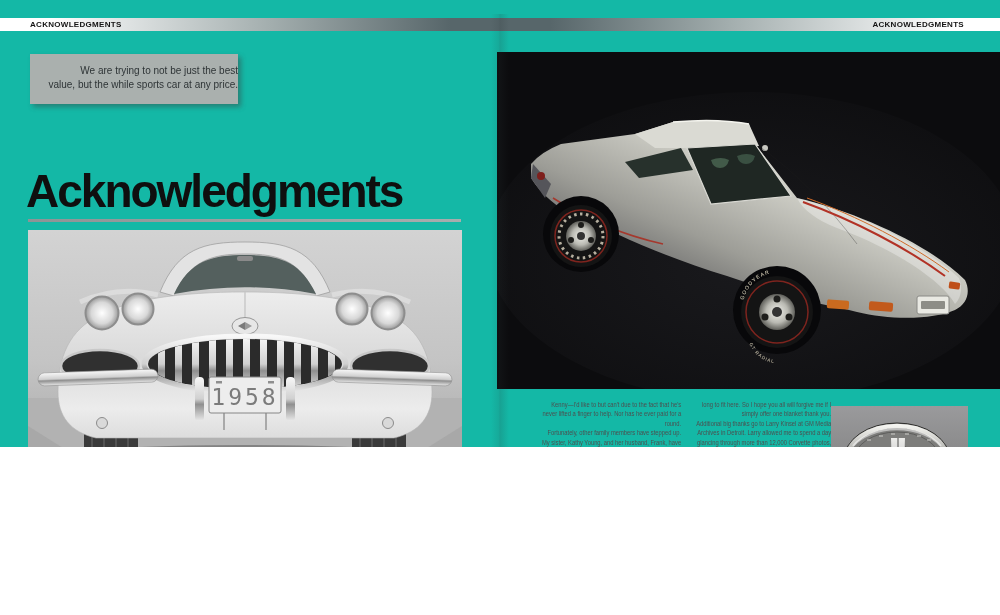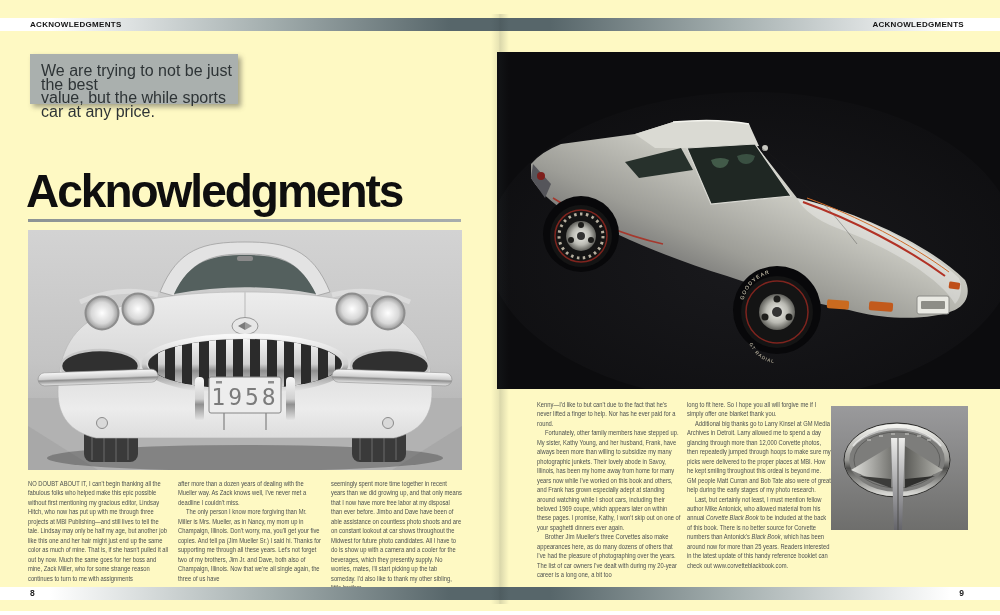--- a/index.html
+++ b/index.html
@@ -1,36 +1,36 @@
 <!DOCTYPE html>
 <html style="--bar-dark: #57666a; --bar-mid: #a3aeae; --quote-box-bg: #aab0ae; --quote-text: #2e3436; --body-text: #4c5050; --title-color: #0f0f0f; --photo-backdrop-black: #0c0c0e; --accent-red-stripe: #b23226;"><head>
 <meta charset="utf-8">
 <style>
   html,body{margin:0;padding:0;background:#ffffff;}
-  .spread{position:relative;width:1000px;height:611px;background:#fef9c3;overflow:hidden;
-          font-family:"Liberation Sans",sans-serif;}
+  .spread{position:relative;width:1000px;height:447px;background:#14b8a6;overflow:hidden;
+          font-family:"Liberation Sans",sans-serif;text-align:right;}
   
   .bar{position:absolute;left:0;width:1000px;height:13px;
        background:linear-gradient(90deg,#ffffff 0%,#ffffff 5%,var(--bar-mid,#a3aeae) 27%,
                  var(--bar-dark,#57666a) 45%,var(--bar-dark,#57666a) 55%,
                  var(--bar-mid,#a3aeae) 73%,#ffffff 95%,#ffffff 100%);}
   .topbar{top:18px;}
   .footbar{top:587px;}
   .runhead{position:absolute;top:0;line-height:13px;font-size:8px;font-weight:bold;
            letter-spacing:.3px;color:#131313;}
   .runhead.left{left:30px;}
   .runhead.right{right:36px;}
   .pagenum{position:absolute;top:0;line-height:13px;font-size:8.5px;font-weight:bold;color:#1d1d1d;}
   .pagenum.left{left:30px;}
   .pagenum.right{right:36px;}
   
   .quote-box{position:absolute;left:30px;top:54px;width:208px;height:50px;
              background:var(--quote-box-bg,#aab0ae);box-shadow:3px 3px 5px rgba(60,60,60,.45);
              padding:10px 0 0 11px;box-sizing:border-box;}
-  .quote-line{font-size:16px;line-height:13.5px;color:var(--quote-text,#2e3436);}
+  .quote-line{font-size:10px;line-height:13.5px;color:var(--quote-text,#2e3436);}
   
   .title{position:absolute;left:26px;top:164px;margin:0;font-size:46px;font-weight:bold;
          letter-spacing:-2px;color:var(--title-color,#0f0f0f);font-family:"Liberation Sans",sans-serif;}
   .title-rule{position:absolute;left:28px;top:219px;width:433px;height:3px;
               background:linear-gradient(90deg,#8d9495,#a7adad);}
   
   figure{margin:0;padding:0;position:absolute;}
   .photo-bw{left:28px;top:230px;width:434px;height:240px;}
   .photo-color{left:497px;top:52px;width:503px;height:337px;}
   .photo-emblem{left:831px;top:406px;width:137px;height:124px;}

